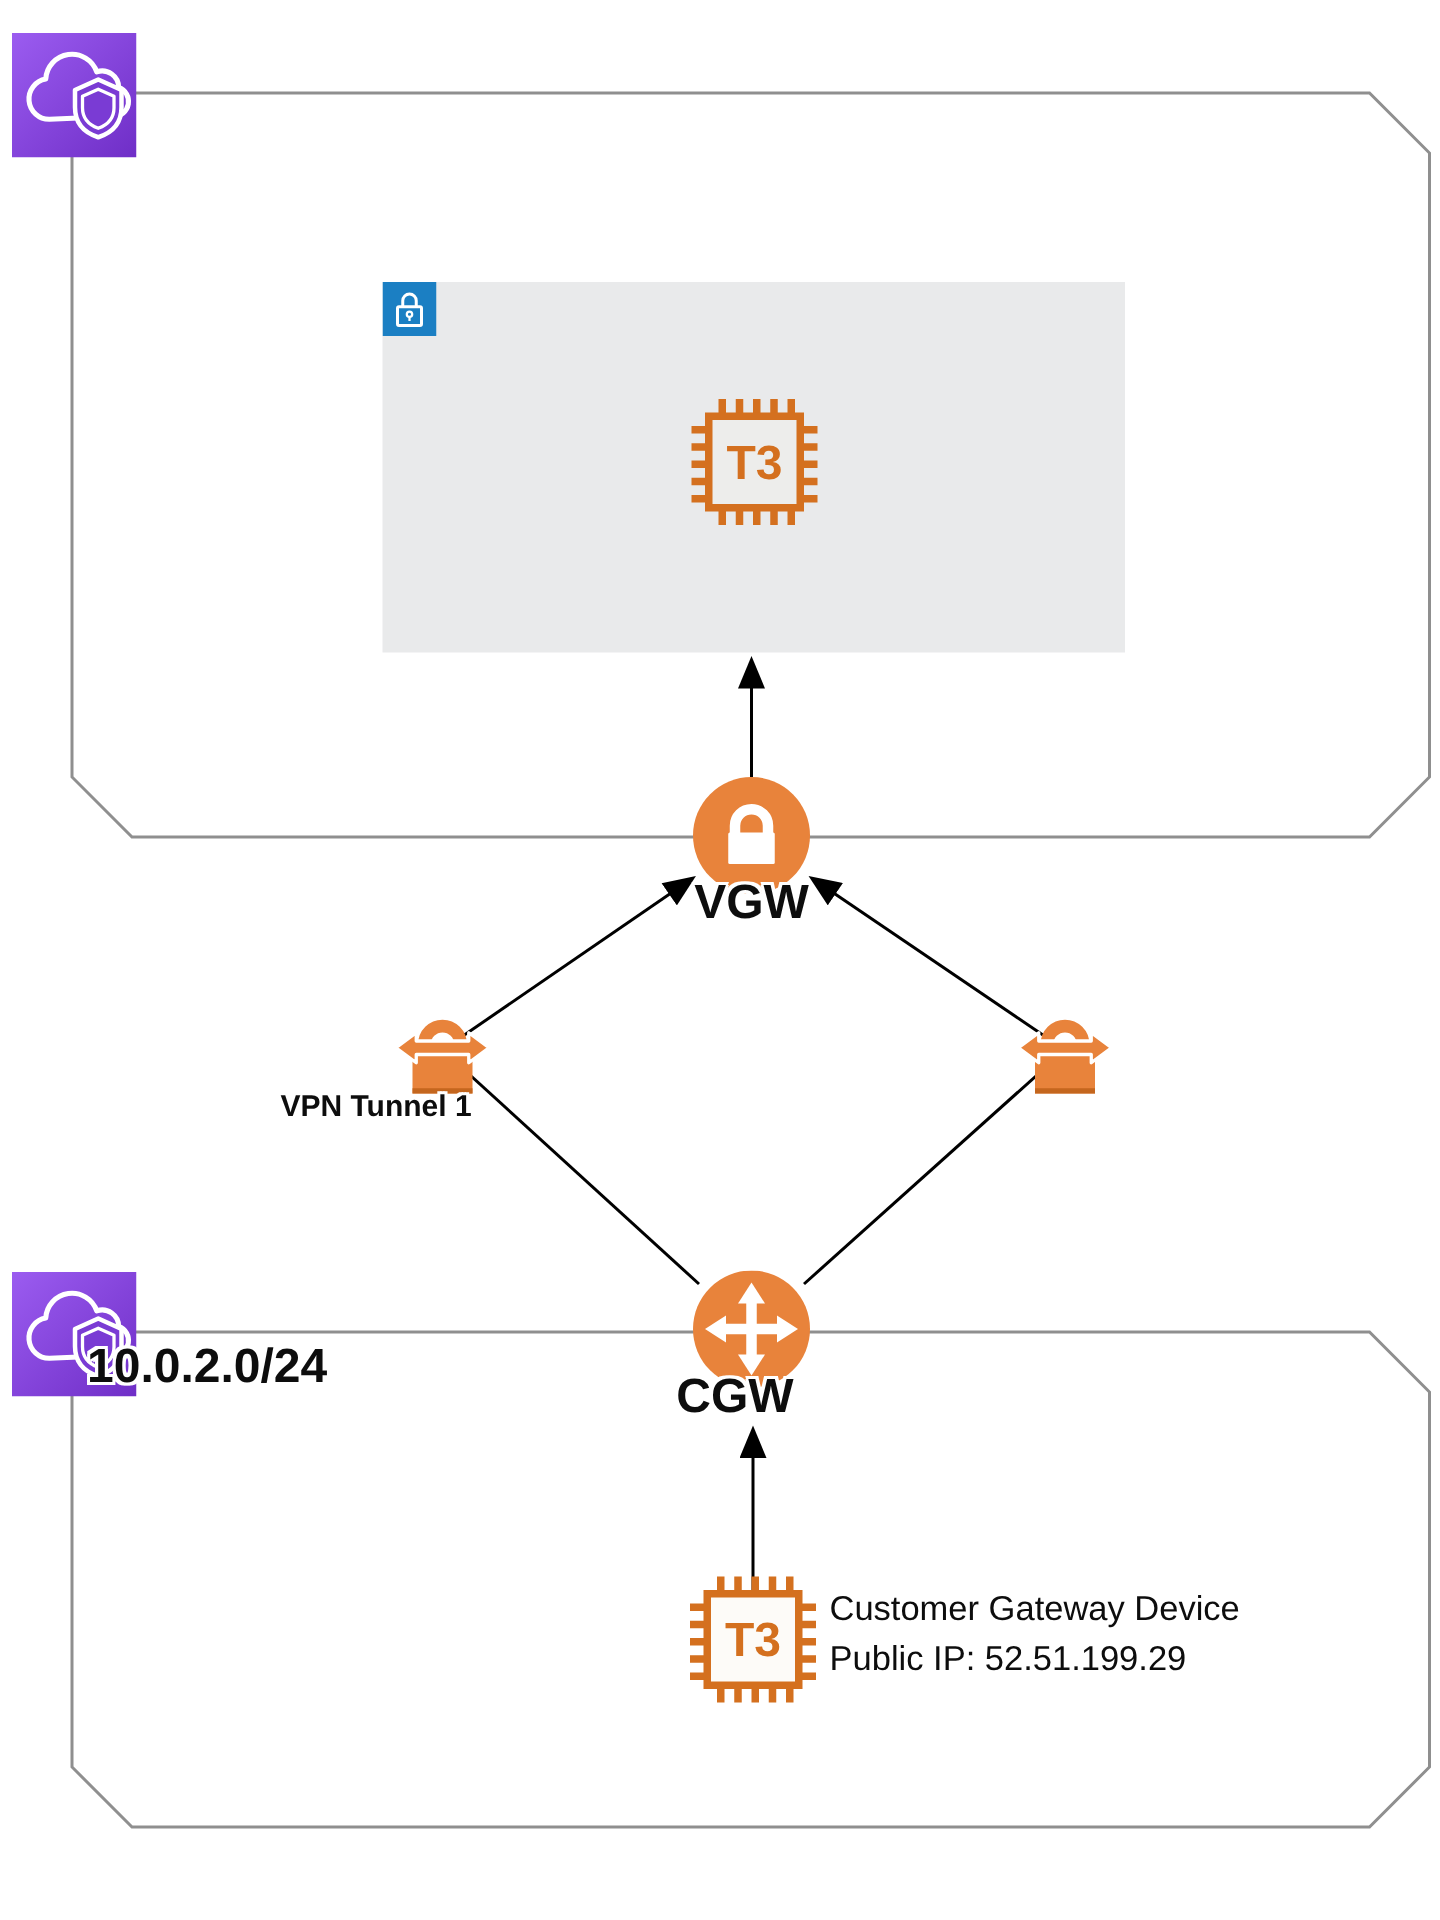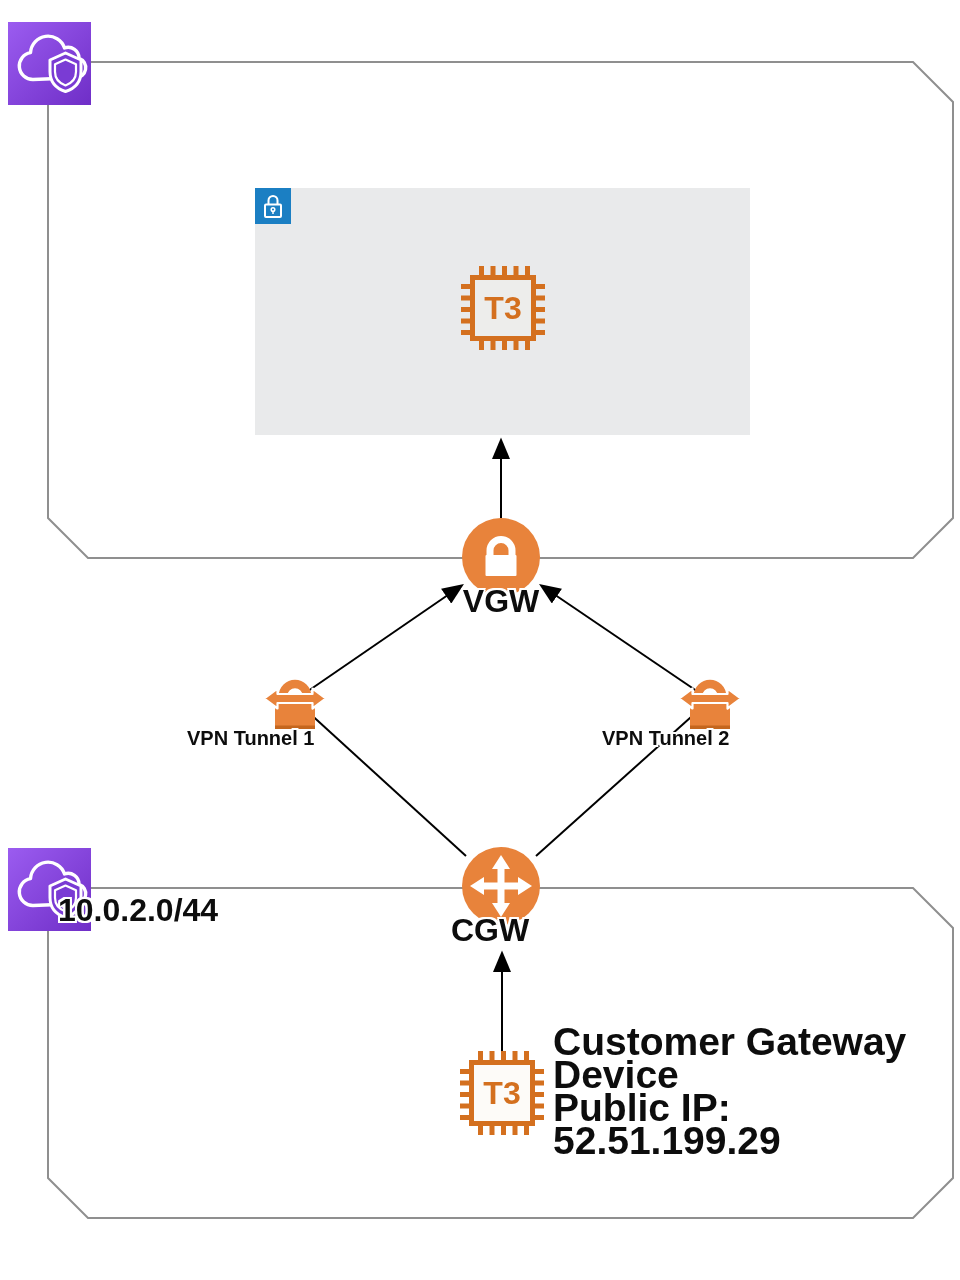--- a/index.html
+++ b/index.html
@@ -16,21 +16,21 @@
     text-shadow:-2px -2px 0 #fff,2px -2px 0 #fff,-2px 2px 0 #fff,2px 2px 0 #fff,
                  0 -2px 0 #fff,0 2px 0 #fff,-2px 0 0 #fff,2px 0 0 #fff;
   }
   .cidr{font-size:32px;}
   .gw-label{font-size:32px;width:200px;text-align:center;}
   .tunnel-label{font-size:20px;width:240px;text-align:left;}
   .chip-label{
     position:absolute;display:flex;align-items:center;justify-content:center;
     font-weight:bold;font-size:32px;color:var(--chip-orange,#D4701F);
   }
-  .device-text{position:absolute;left:553px;top:1025px;font-weight:bold;font-size:39px;line-height:33px;}
+  .device-text{position:absolute;left:553px;top:1056px;font-weight:normal;font-size:23px;line-height:33px;}
   #subnet{
     left:255px;top:188px;width:495px;height:247px;
     background:var(--subnet-gray,#E9EAEB);
   }
 </style>
 </head>
 <body>
 
 <div id="canvas">
 
@@ -170,26 +170,25 @@
       <rect x="75.5" y="21" width="11.5" height="5"></rect>
         <rect x="75.5" y="32.5" width="11.5" height="5"></rect>
       <rect x="75.5" y="44" width="11.5" height="5"></rect>
         <rect x="75.5" y="55.5" width="11.5" height="5"></rect>
       <rect x="75.5" y="67" width="11.5" height="5"></rect>
     </g>
     <rect x="14.5" y="14.5" width="61" height="61" style="fill:var(--chip-fill-light,#FDFBF8);stroke:var(--chip-orange,#D4701F);" stroke-width="5"></rect>
   </svg>
   <div class="chip-label" style="left:457px;top:1048px;width:90px;height:90px;">T3</div>
 
-  <div class="label cidr halo" style="left:58px;top:893px;">10.0.2.0/44</div>
+  <div class="label cidr halo" style="left:58px;top:893px;">10.0.2.0/24</div>
 
   <div class="label gw-label halo" style="left:401px;top:584px;">VGW</div>
   <div class="label gw-label halo" style="left:390px;top:913px;">CGW</div>
 
   <div class="label tunnel-label halo" style="left:187px;top:728px;">VPN Tunnel 1</div>
-  <div class="label tunnel-label halo" style="left:602px;top:728px;">VPN Tunnel 2</div>
 
   <div class="device-text">
     <div>Customer Gateway Device</div>
     <div>Public IP: 52.51.199.29</div>
   </div>
 
 </div>
 
 </body></html>

